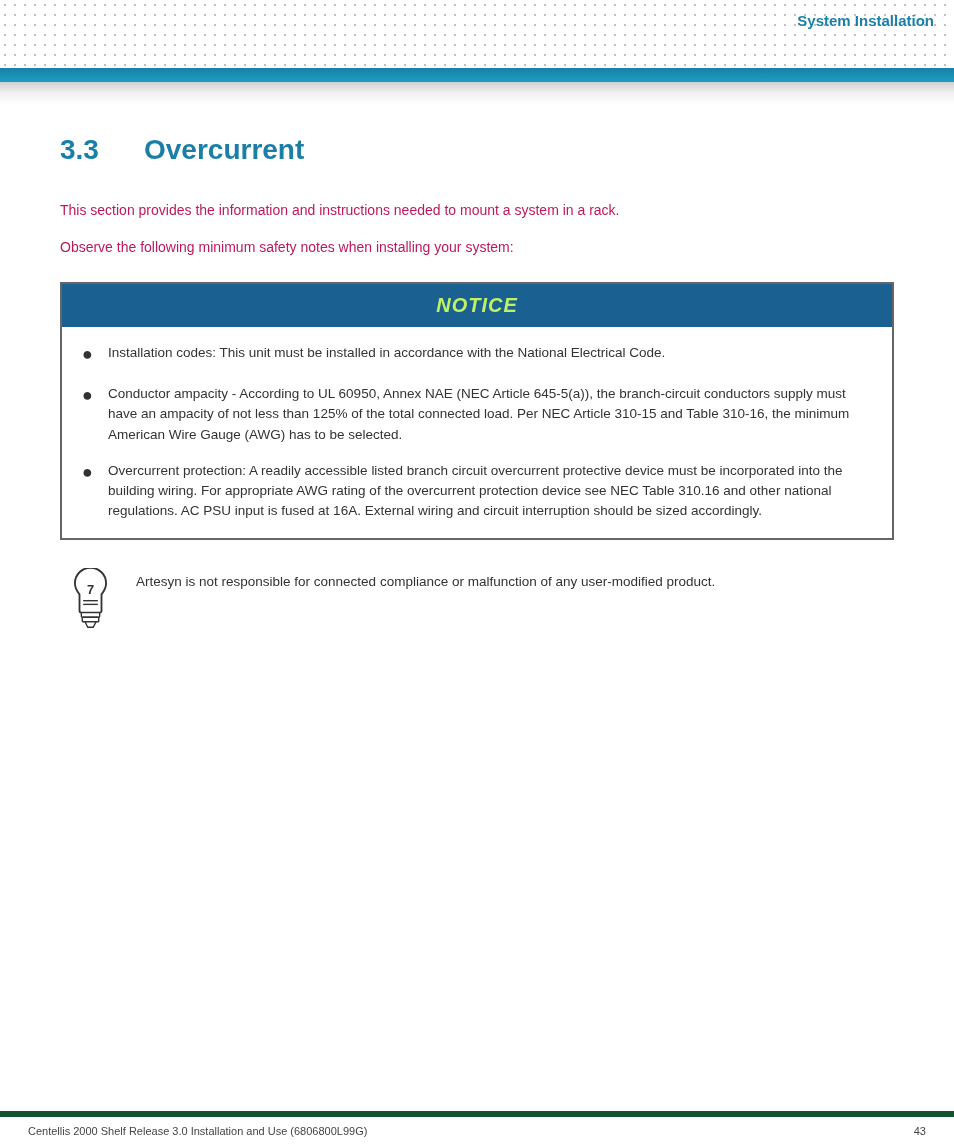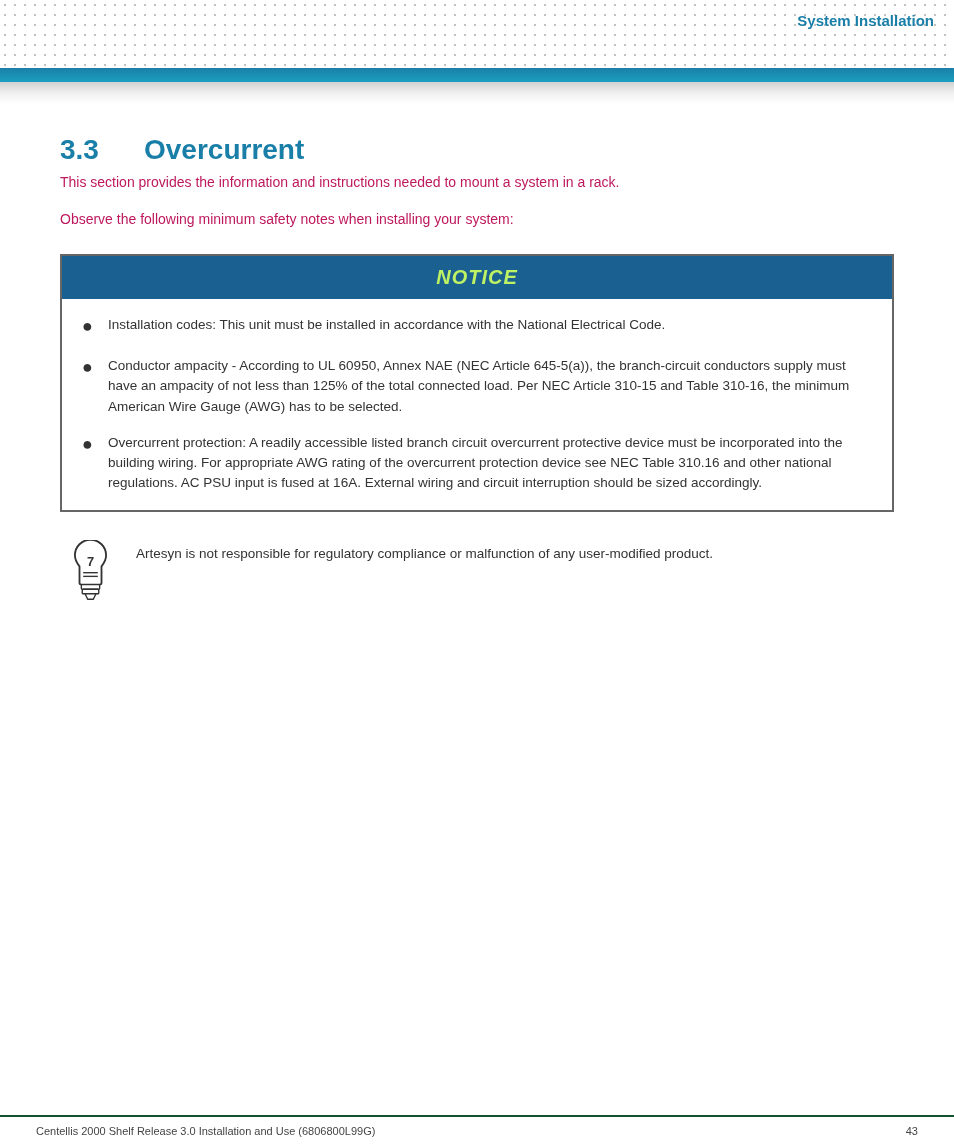--- a/index.html
+++ b/index.html
@@ -59,21 +59,21 @@
 
     
     .main-content {
       padding: 30px 60px 40px 60px;
     }
 
     
     .section-heading {
       display: flex;
       align-items: baseline;
-      margin-bottom: 6px;
+      margin-bottom: 34px;
     }
 
     .section-number {
       font-size: 28px;
       font-weight: bold;
       color: #1a7fa8;
       margin-right: 24px;
       min-width: 60px;
     }
 
@@ -165,22 +165,22 @@
       line-height: 1.5;
       padding-top: 4px;
     }
 
     
     .footer {
       position: absolute;
       bottom: 0;
       left: 0;
       right: 0;
-      border-top: 2px solid #14532d;
-      padding: 8px 36px;
+      border-top: 6px solid #14532d;
+      padding: 8px 28px;
       display: flex;
       justify-content: space-between;
       align-items: center;
     }
 
     .footer-left {
       font-size: 11px;
       color: #444444;
     }
 
@@ -256,21 +256,21 @@
         <line x1="22" y1="39" x2="38" y2="39" stroke="#333" stroke-width="1.5"></line>
 
         <text x="30" y="28" text-anchor="middle" font-size="14" font-weight="bold" fill="#333333" font-family="Arial">7</text>
 
         <rect x="20" y="48" width="20" height="5" rx="1" fill="#ffffff" stroke="#333333" stroke-width="1.5"></rect>
         <rect x="21" y="53" width="18" height="5" rx="1" fill="#ffffff" stroke="#333333" stroke-width="1.5"></rect>
 
         <path d="M24,58 L36,58 L33,64 L27,64 Z" fill="#ffffff" stroke="#333333" stroke-width="1.5"></path>
       </svg>
     </div>
-    <p class="tip-text">Artesyn is not responsible for regulatory compliance or malfunction of any user-modified product.</p>
+    <p class="tip-text">Artesyn is not responsible for connected compliance or malfunction of any user-modified product.</p>
   </div>
 
 </div>
 
 <div class="footer">
   <span class="footer-left">Centellis 2000 Shelf Release 3.0 Installation and Use (6806800L99G)</span>
   <span class="footer-right">43</span>
 </div>
 
 </body></html>

